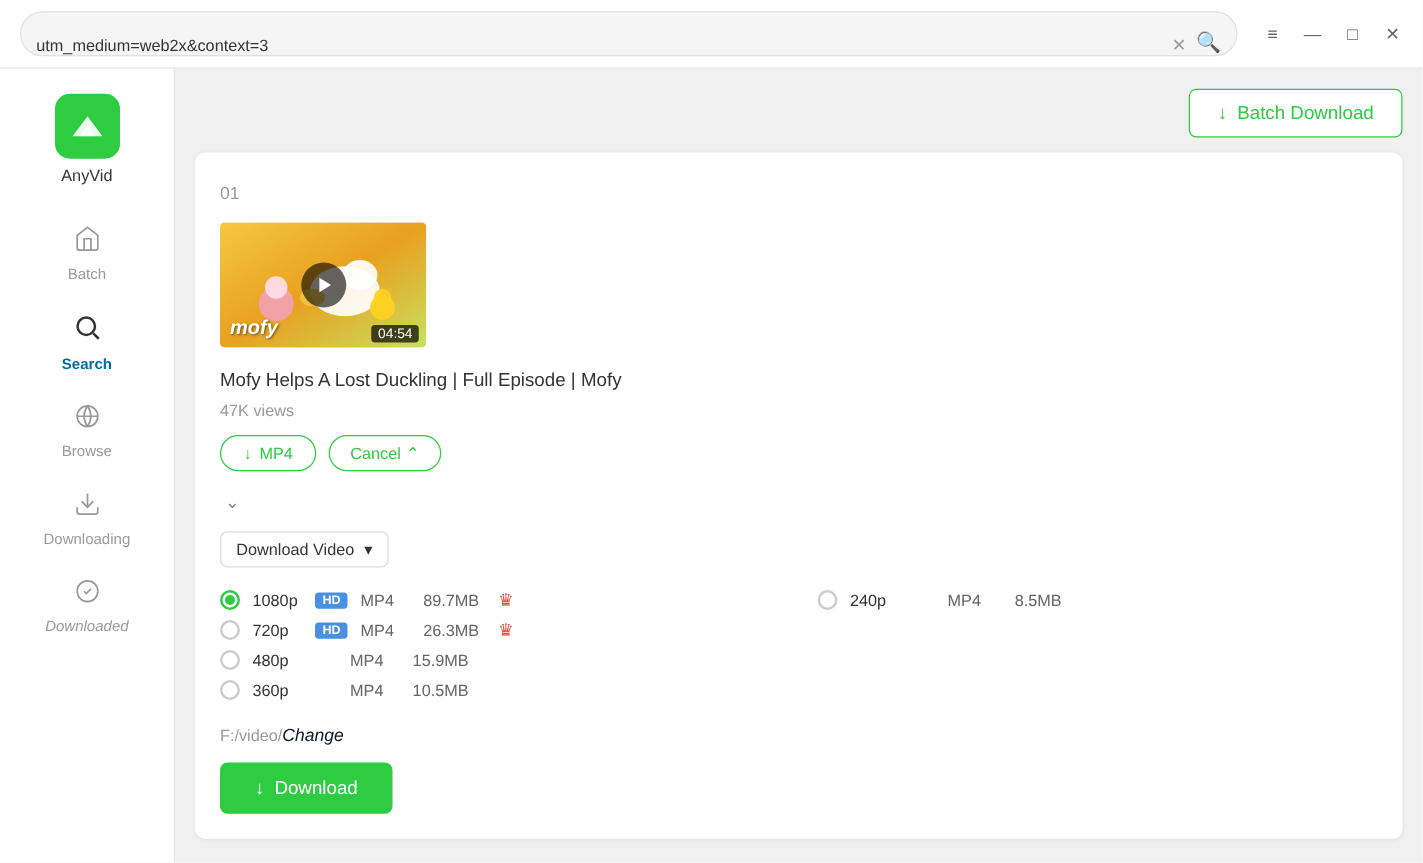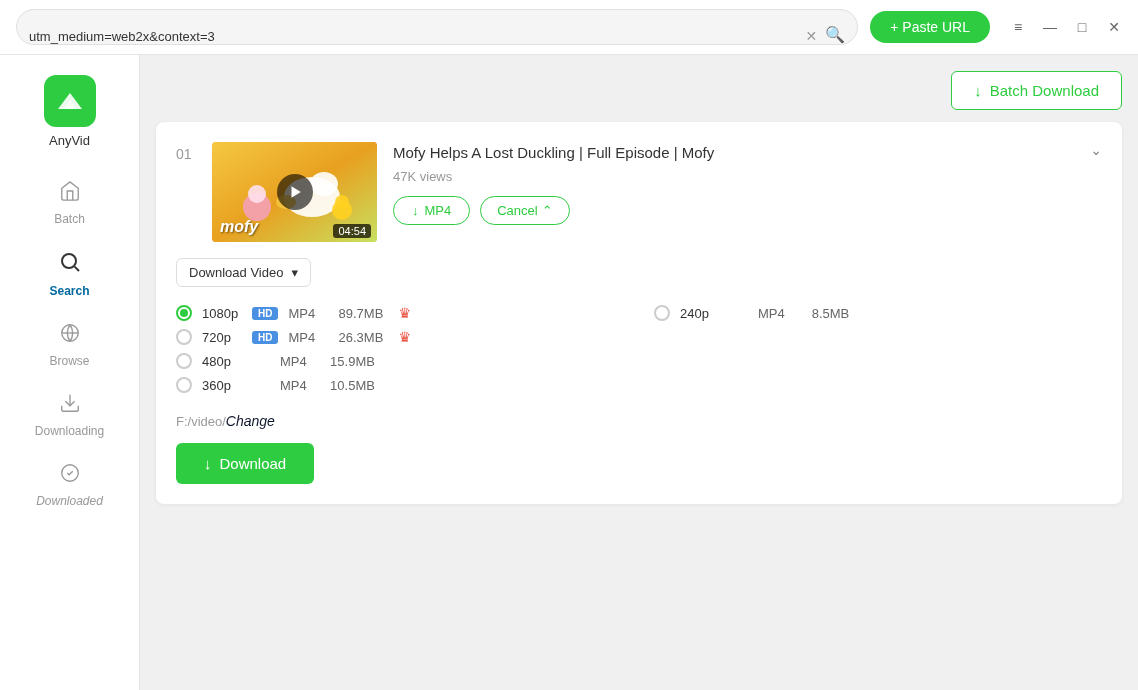--- a/index.html
+++ b/index.html
@@ -203,20 +203,21 @@
       border-radius: 8px;
       padding: 20px;
       box-shadow: 0 1px 4px rgba(0,0,0,0.06);
     }
 
     .video-top {
       display: flex;
       align-items: flex-start;
       gap: 16px;
       margin-bottom: 16px;
+      flex-direction: column;
     }
 
     .video-number {
       font-size: 14px;
       color: #999;
       min-width: 20px;
       padding-top: 4px;
     }
 
     .video-thumb {
@@ -453,21 +454,20 @@
   </style>
 </head>
 <body>
 
 <div class="title-bar">
   <div class="url-bar">
     <span class="url-text">utm_medium=web2x&amp;context=3</span>
     <span class="url-close">✕</span>
     <span class="url-search-icon">🔍</span>
   </div>
-  <button class="paste-btn">+ Paste URL</button>
   <div class="title-bar-right">
     <span class="win-btn">≡</span>
     <span class="win-btn">—</span>
     <span class="win-btn">□</span>
     <span class="win-btn">✕</span>
   </div>
 </div>
 
 <div class="main-layout">
 

